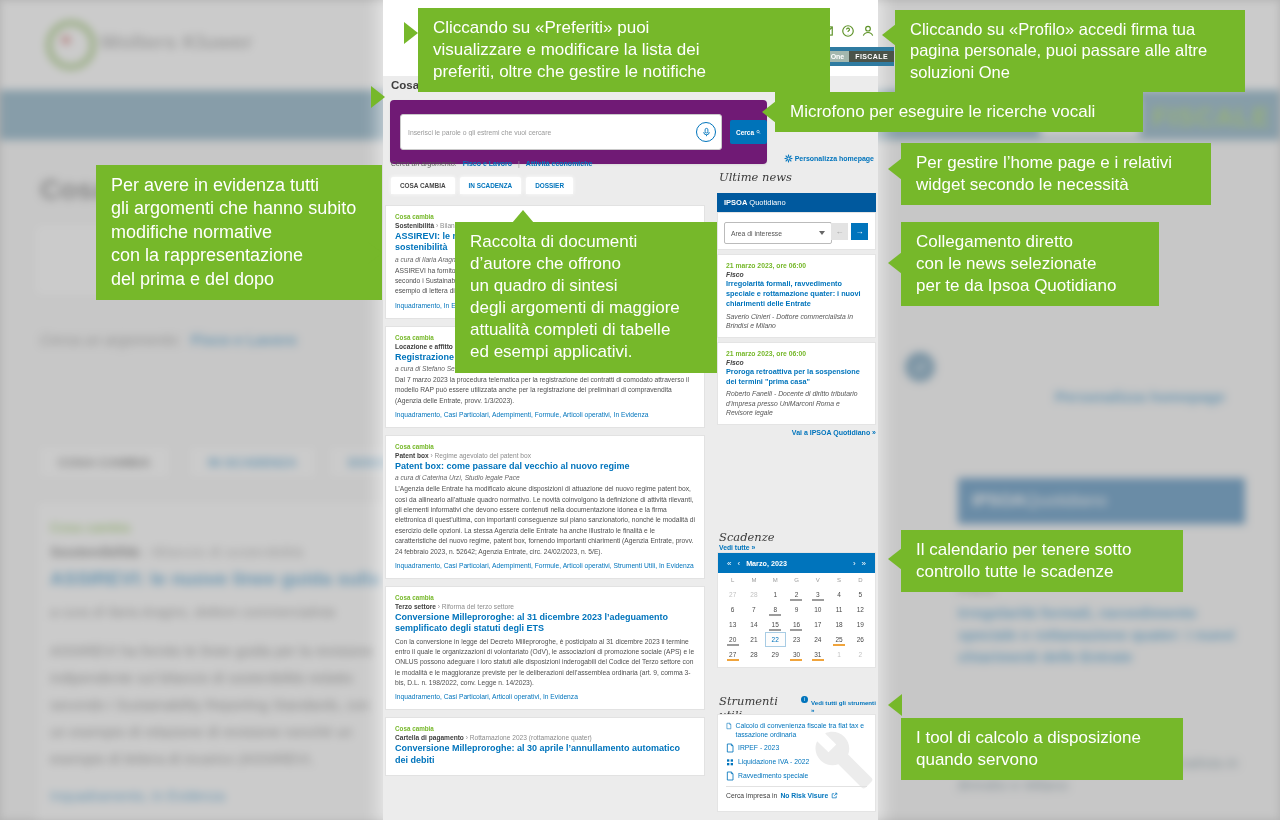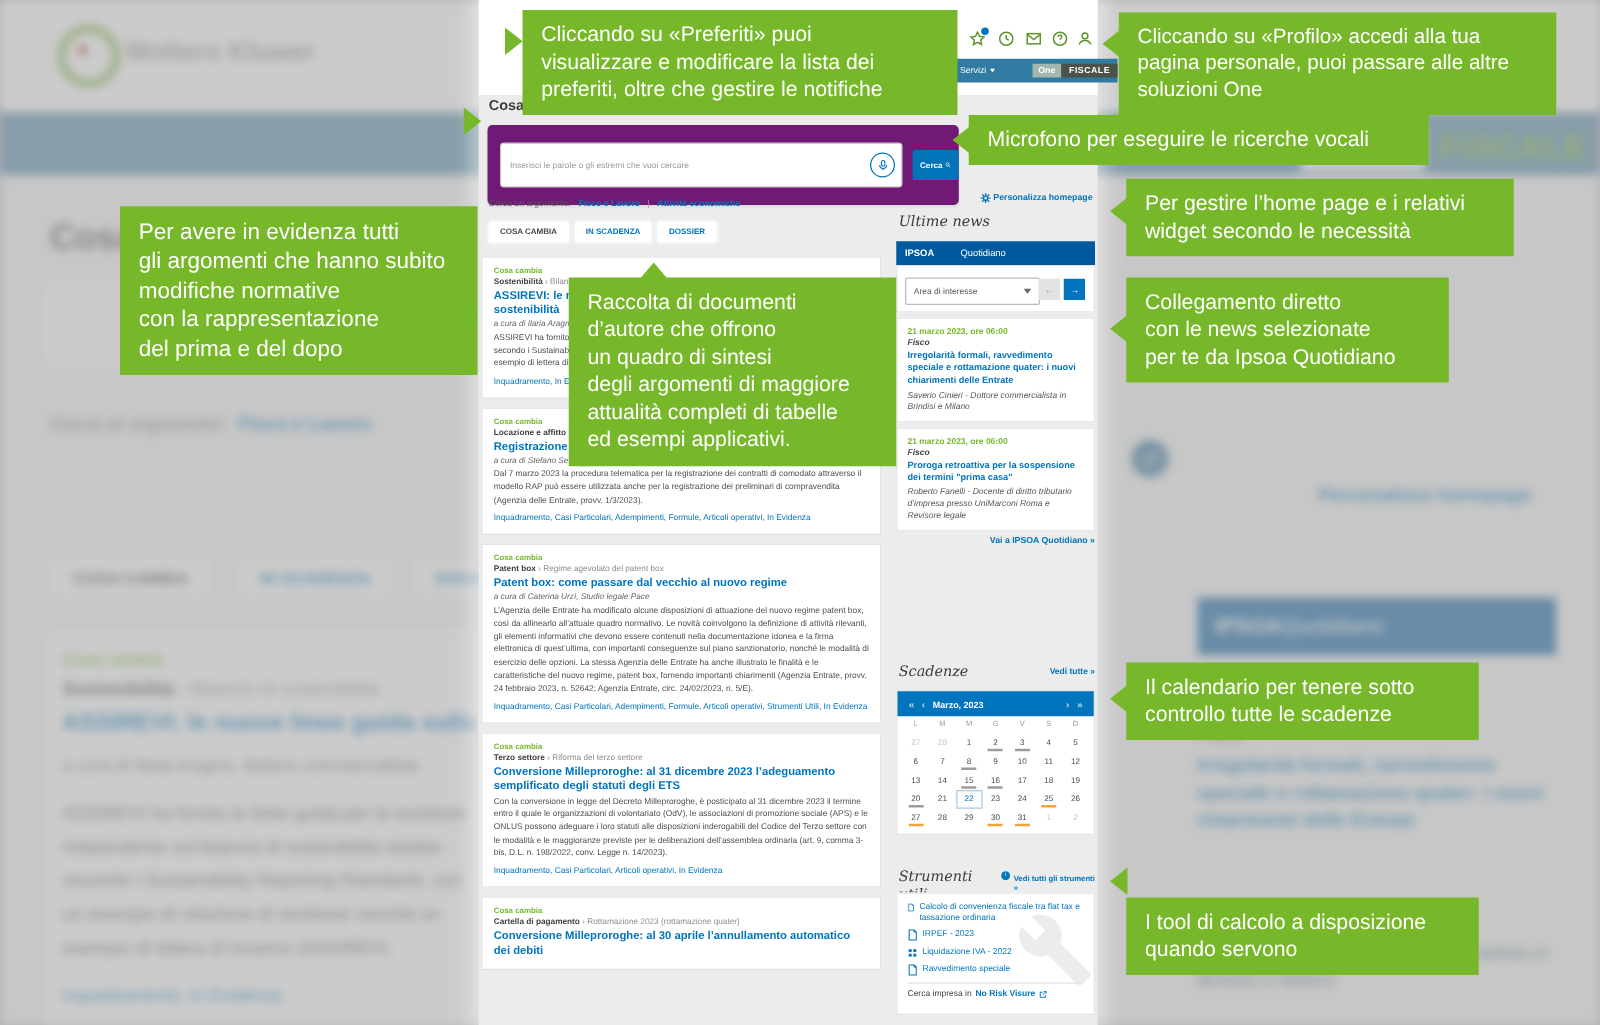--- a/index.html
+++ b/index.html
@@ -79,37 +79,37 @@
   .aauth{font-size:6.6px;font-style:italic;color:#666;margin-bottom:3px;}
   .abody{font-size:6.7px;color:#4f4f4f;line-height:1.55;}
   .alinks{font-size:6.7px;color:#0074bc;margin-top:4px;line-height:1.5;}
 
   #rightcol{position:absolute;left:332px;top:0;width:163px;height:820px;}
   #rc-pers{position:absolute;right:4px;top:154px;font-size:7px;font-weight:bold;color:#0074bc;display:flex;gap:2px;align-items:center;}
   .serifh{font-family:"DejaVu Serif",serif;font-style:italic;color:#3a3a3a;font-size:11.5px;}
   #rc-unhead{position:absolute;left:4px;top:170px;}
   #rc-ipsoa{position:absolute;left:2px;right:2px;top:193px;height:19px;background:#00599e;color:#fff;display:flex;
             align-items:center;padding-left:7px;font-size:7.5px;}
-  #rc-ipsoa b{margin-right:21px;}
+  #rc-ipsoa b{margin-right:2px;}
   #rc-filt{position:absolute;left:2px;right:2px;top:212px;height:38px;background:#fff;border:1px solid #e4e4e4;box-sizing:border-box;}
   #rc-select{position:absolute;left:6px;top:9px;width:100px;height:20px;border:1px solid #bbb;border-radius:2px;
              font-size:6.8px;color:#555;display:flex;align-items:center;padding-left:6px;background:#fff;}
   #rc-select .chev{position:absolute;right:6px;top:8px;width:0;height:0;border-left:3px solid transparent;
                    border-right:3px solid transparent;border-top:4px solid #666;}
   .fbtn{position:absolute;top:10px;width:17px;height:17px;display:flex;align-items:center;justify-content:center;font-size:8px;}
   #rc-prev{right:27px;background:#e3e3e3;color:#9a9a9a;}
   #rc-next{right:7px;background:#0074bc;color:#fff;}
   #rc-news{position:absolute;left:2px;right:2px;top:254px;}
   .ncard{background:#fff;border:1px solid #e4e4e4;padding:7px 8px;margin-bottom:4px;}
   .ndate{font-size:6.8px;font-weight:bold;color:#76b82a;margin-bottom:2px;}
   .ntopic{font-size:6.8px;font-style:italic;font-weight:bold;color:#3f3f3f;margin-bottom:1px;}
   .ntitle{font-size:7.3px;font-weight:bold;color:#0074bc;line-height:1.4;margin-bottom:2px;}
   .nauth{font-size:6.8px;font-style:italic;color:#555;line-height:1.35;}
   #rc-more{text-align:right;font-size:7px;font-weight:bold;color:#0074bc;margin-top:2px;}
-  #rc-scadrow{position:absolute;left:4px;right:2px;top:530px;display:flex;justify-content:space-between;align-items:center;}
+  #rc-scadrow{position:absolute;left:4px;right:2px;top:530px;display:flex;justify-content:space-between;align-items:flex-start;flex-direction:column;}
   .seelink{font-size:6.8px;font-weight:bold;color:#0074bc;}
   #rc-cal{position:absolute;left:2px;right:2px;top:552px;background:#fff;border:1px solid #e4e4e4;padding-bottom:5px;}
   #cal-head{height:20px;background:#0074bc;color:#fff;display:flex;align-items:center;padding:0 6px;font-size:8px;}
   #cal-head .mon{flex:1;font-weight:bold;font-size:7.2px;}
   #cal-head span{padding:0 3px;}
   #cal-days,#cal-grid{display:grid;grid-template-columns:repeat(7,1fr);padding:0 4px;}
   .cal-dh{font-size:6px;color:#9a9a9a;text-align:center;line-height:14px;}
   .cal-cell{position:relative;font-size:6.5px;color:#4a4a4a;text-align:center;line-height:15px;height:15px;}
   .cal-cell.out{color:#c3c3c3;}
   .cal-cell.sel{color:#0074bc;box-shadow:inset 0 0 0 1px #a8cce4;background:#fdfdfd;}
@@ -136,21 +136,21 @@
   #servbar .onebox{margin-left:auto;background:#a3b7ae;color:#fff;padding:2px 5px;font-weight:bold;}
   #servbar .fiscbox{background:#4a5349;color:#fff;padding:2px 6px;font-weight:bold;letter-spacing:.4px;}
 
   
   .co{position:absolute;background:#76b82a;color:#fff;padding:9px 15px;font-size:17px;line-height:1.3;
       white-space:pre-line;z-index:40;box-sizing:border-box;}
   .arr{position:absolute;width:0;height:0;}
   .arr.r{right:-13px;border-left:14px solid #76b82a;border-top:11px solid transparent;border-bottom:11px solid transparent;}
   .arr.l{left:-13px;border-right:14px solid #76b82a;border-top:11px solid transparent;border-bottom:11px solid transparent;}
   .arr.u{top:-12px;border-bottom:13px solid #76b82a;border-left:11px solid transparent;border-right:11px solid transparent;}
-  #co-preferiti{left:418px;top:8px;width:348px;}
+  #co-preferiti{left:418px;top:8px;width:412px;}
   #co-profilo{left:895px;top:10px;width:350px;font-size:16.5px;}
   #co-ricerca{left:73px;top:50px;width:312px;}
   #co-microfono{left:775px;top:92px;width:368px;}
   #co-personalizza{left:901px;top:143px;width:310px;}
   #co-cosacambia{left:96px;top:165px;width:286px;font-size:18px;}
   #co-dossier{left:455px;top:222px;width:262px;}
   #co-news{left:901px;top:222px;width:258px;}
   #co-calendario{left:901px;top:530px;width:282px;}
   #co-tools{left:901px;top:718px;width:282px;}
 </style>
@@ -466,21 +466,21 @@
     <span class="dd"></span>
     <span class="onebox">One</span>
     <span class="fiscbox">FISCALE</span>
   </div>
 
   <div class="co" id="co-preferiti">Cliccando su «Preferiti» puoi
 visualizzare e modificare la lista dei
 preferiti, oltre che gestire le notifiche</div>
   <span class="arr r" style="left:404px;top:22px;z-index:41;position:absolute;"></span>
 
-  <div class="co" id="co-profilo">Cliccando su «Profilo» accedi alla tua
+  <div class="co" id="co-profilo">Cliccando su «Profilo» accedi firma tua
 pagina personale, puoi passare alle altre
 soluzioni One</div>
   <span class="arr l" style="left:882px;top:24px;z-index:41;position:absolute;"></span>
 
   <span class="arr r" style="left:371px;top:86px;z-index:41;position:absolute;"></span>
 
   <div class="co" id="co-microfono">Microfono per eseguire le ricerche vocali</div>
   <span class="arr l" style="left:762px;top:101px;z-index:41;position:absolute;"></span>
 
   <div class="co" id="co-personalizza">Per gestire l’home page e i relativi

